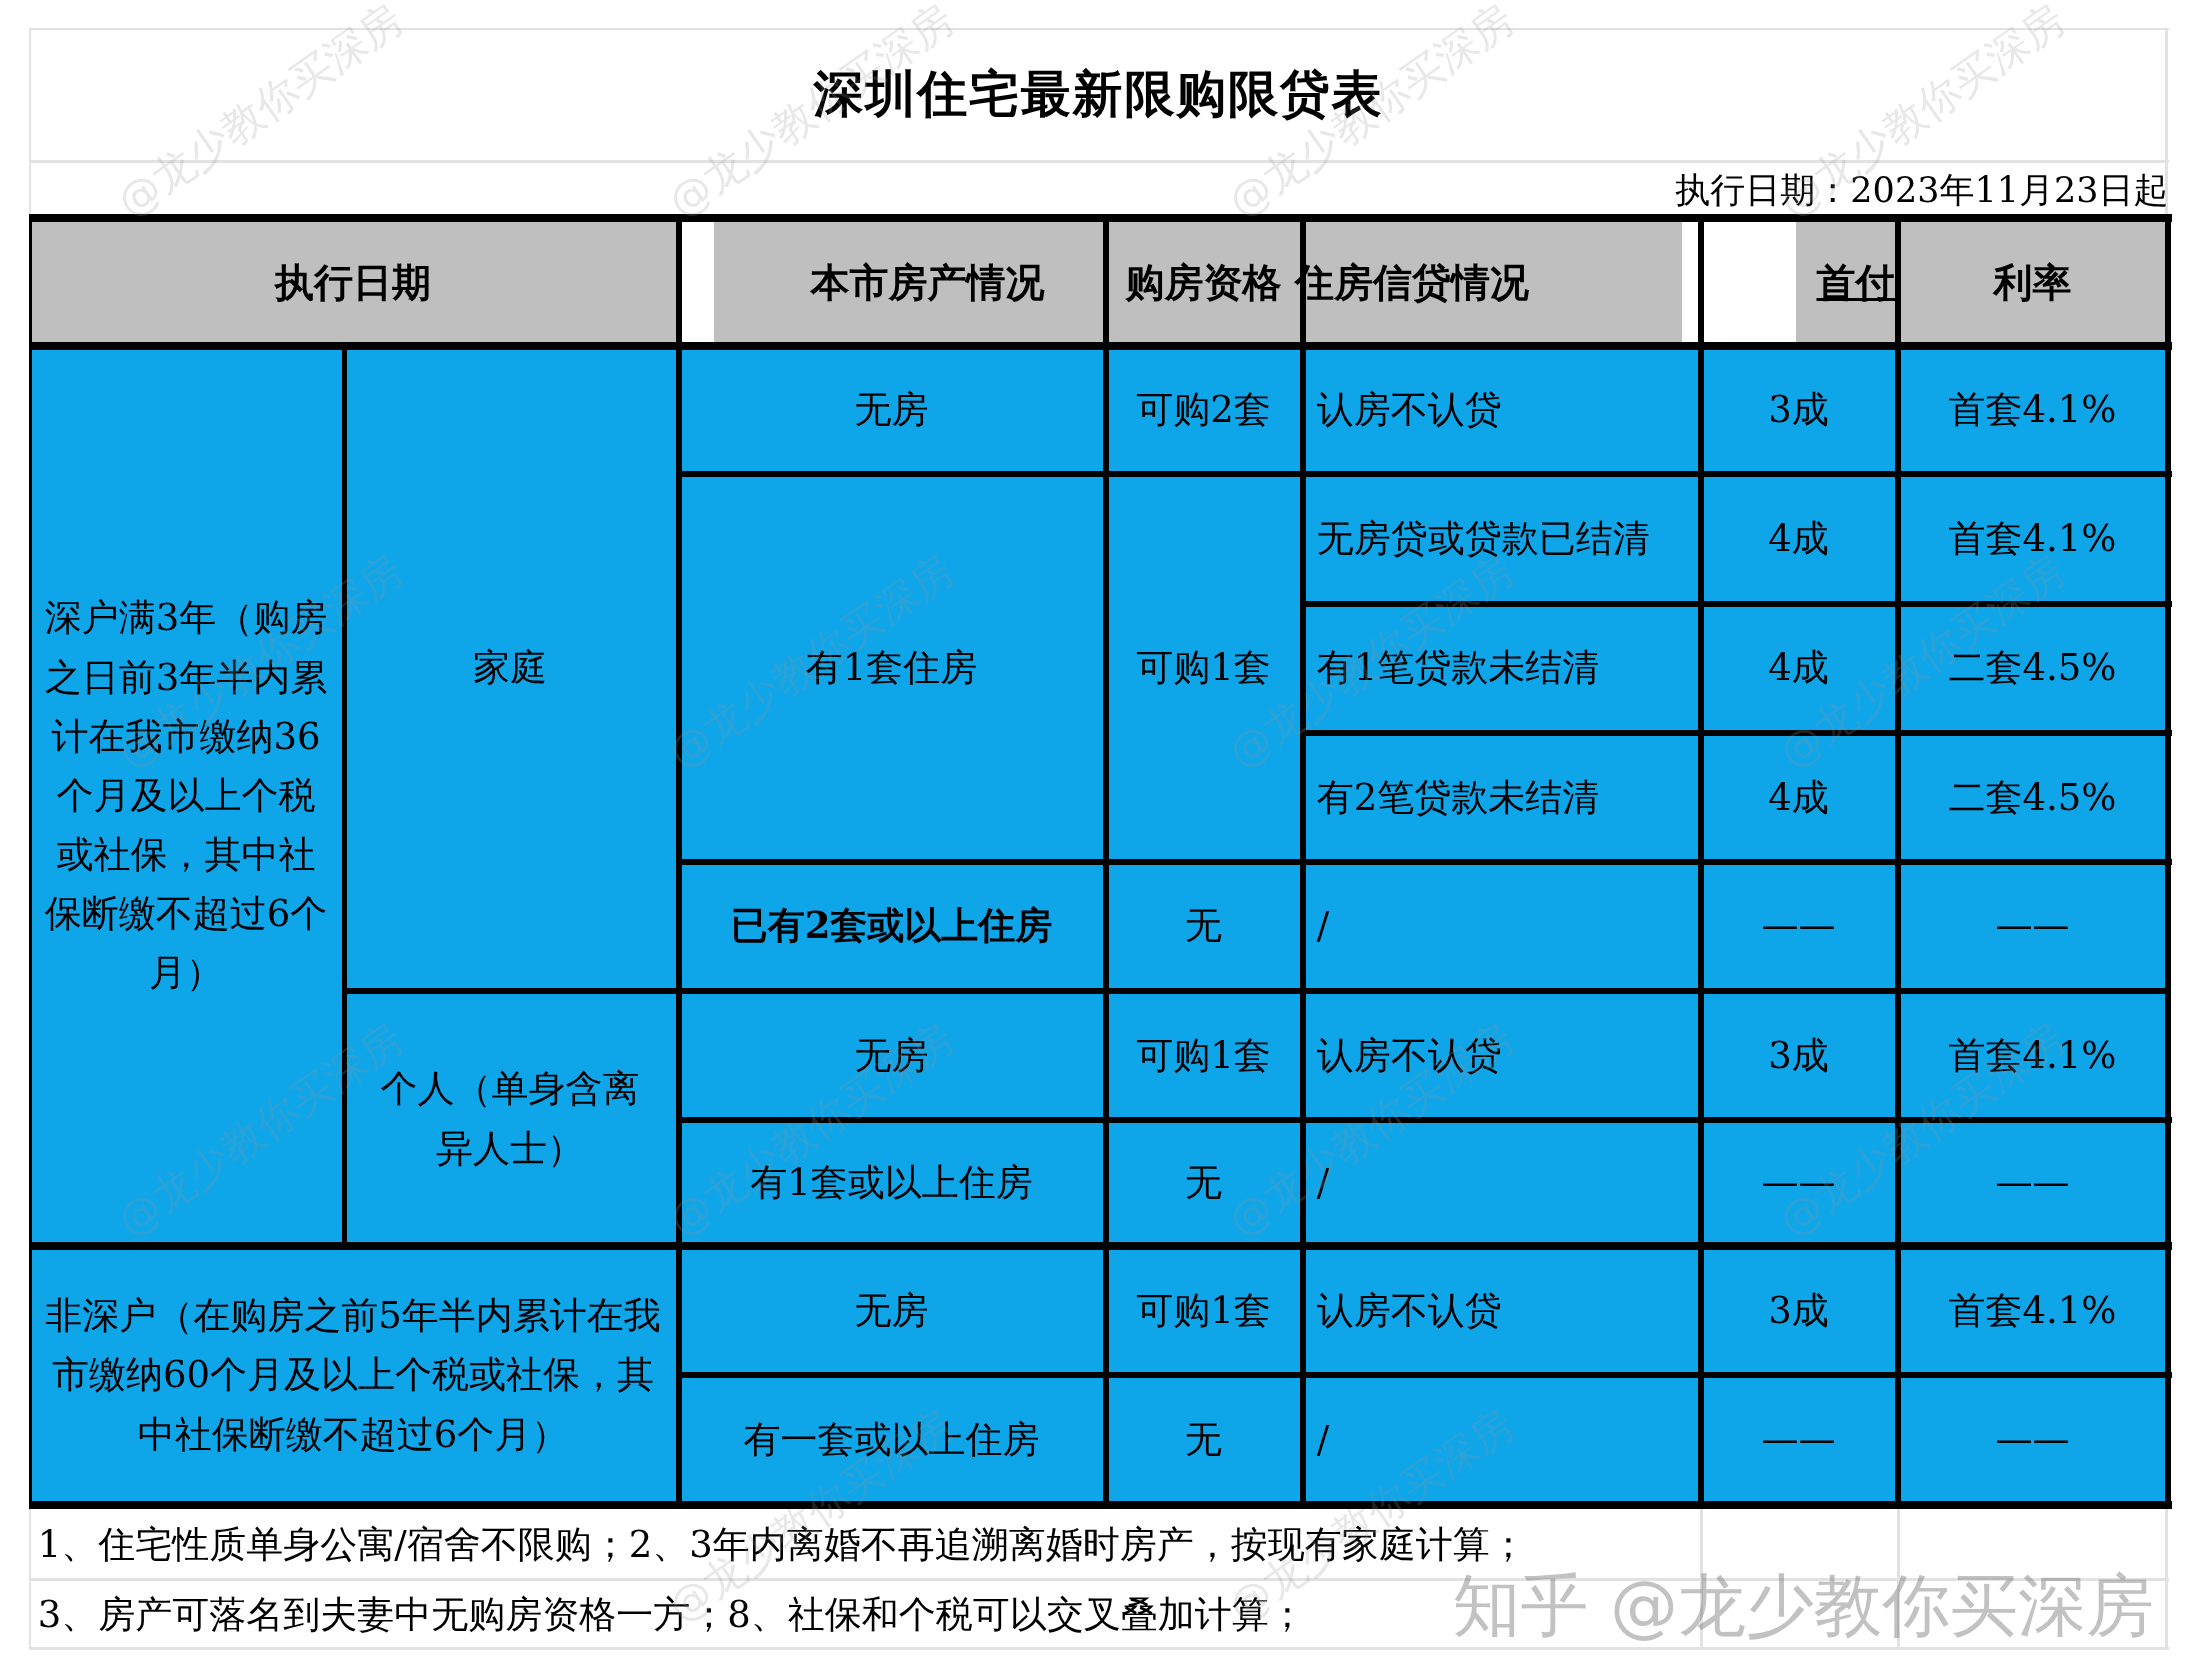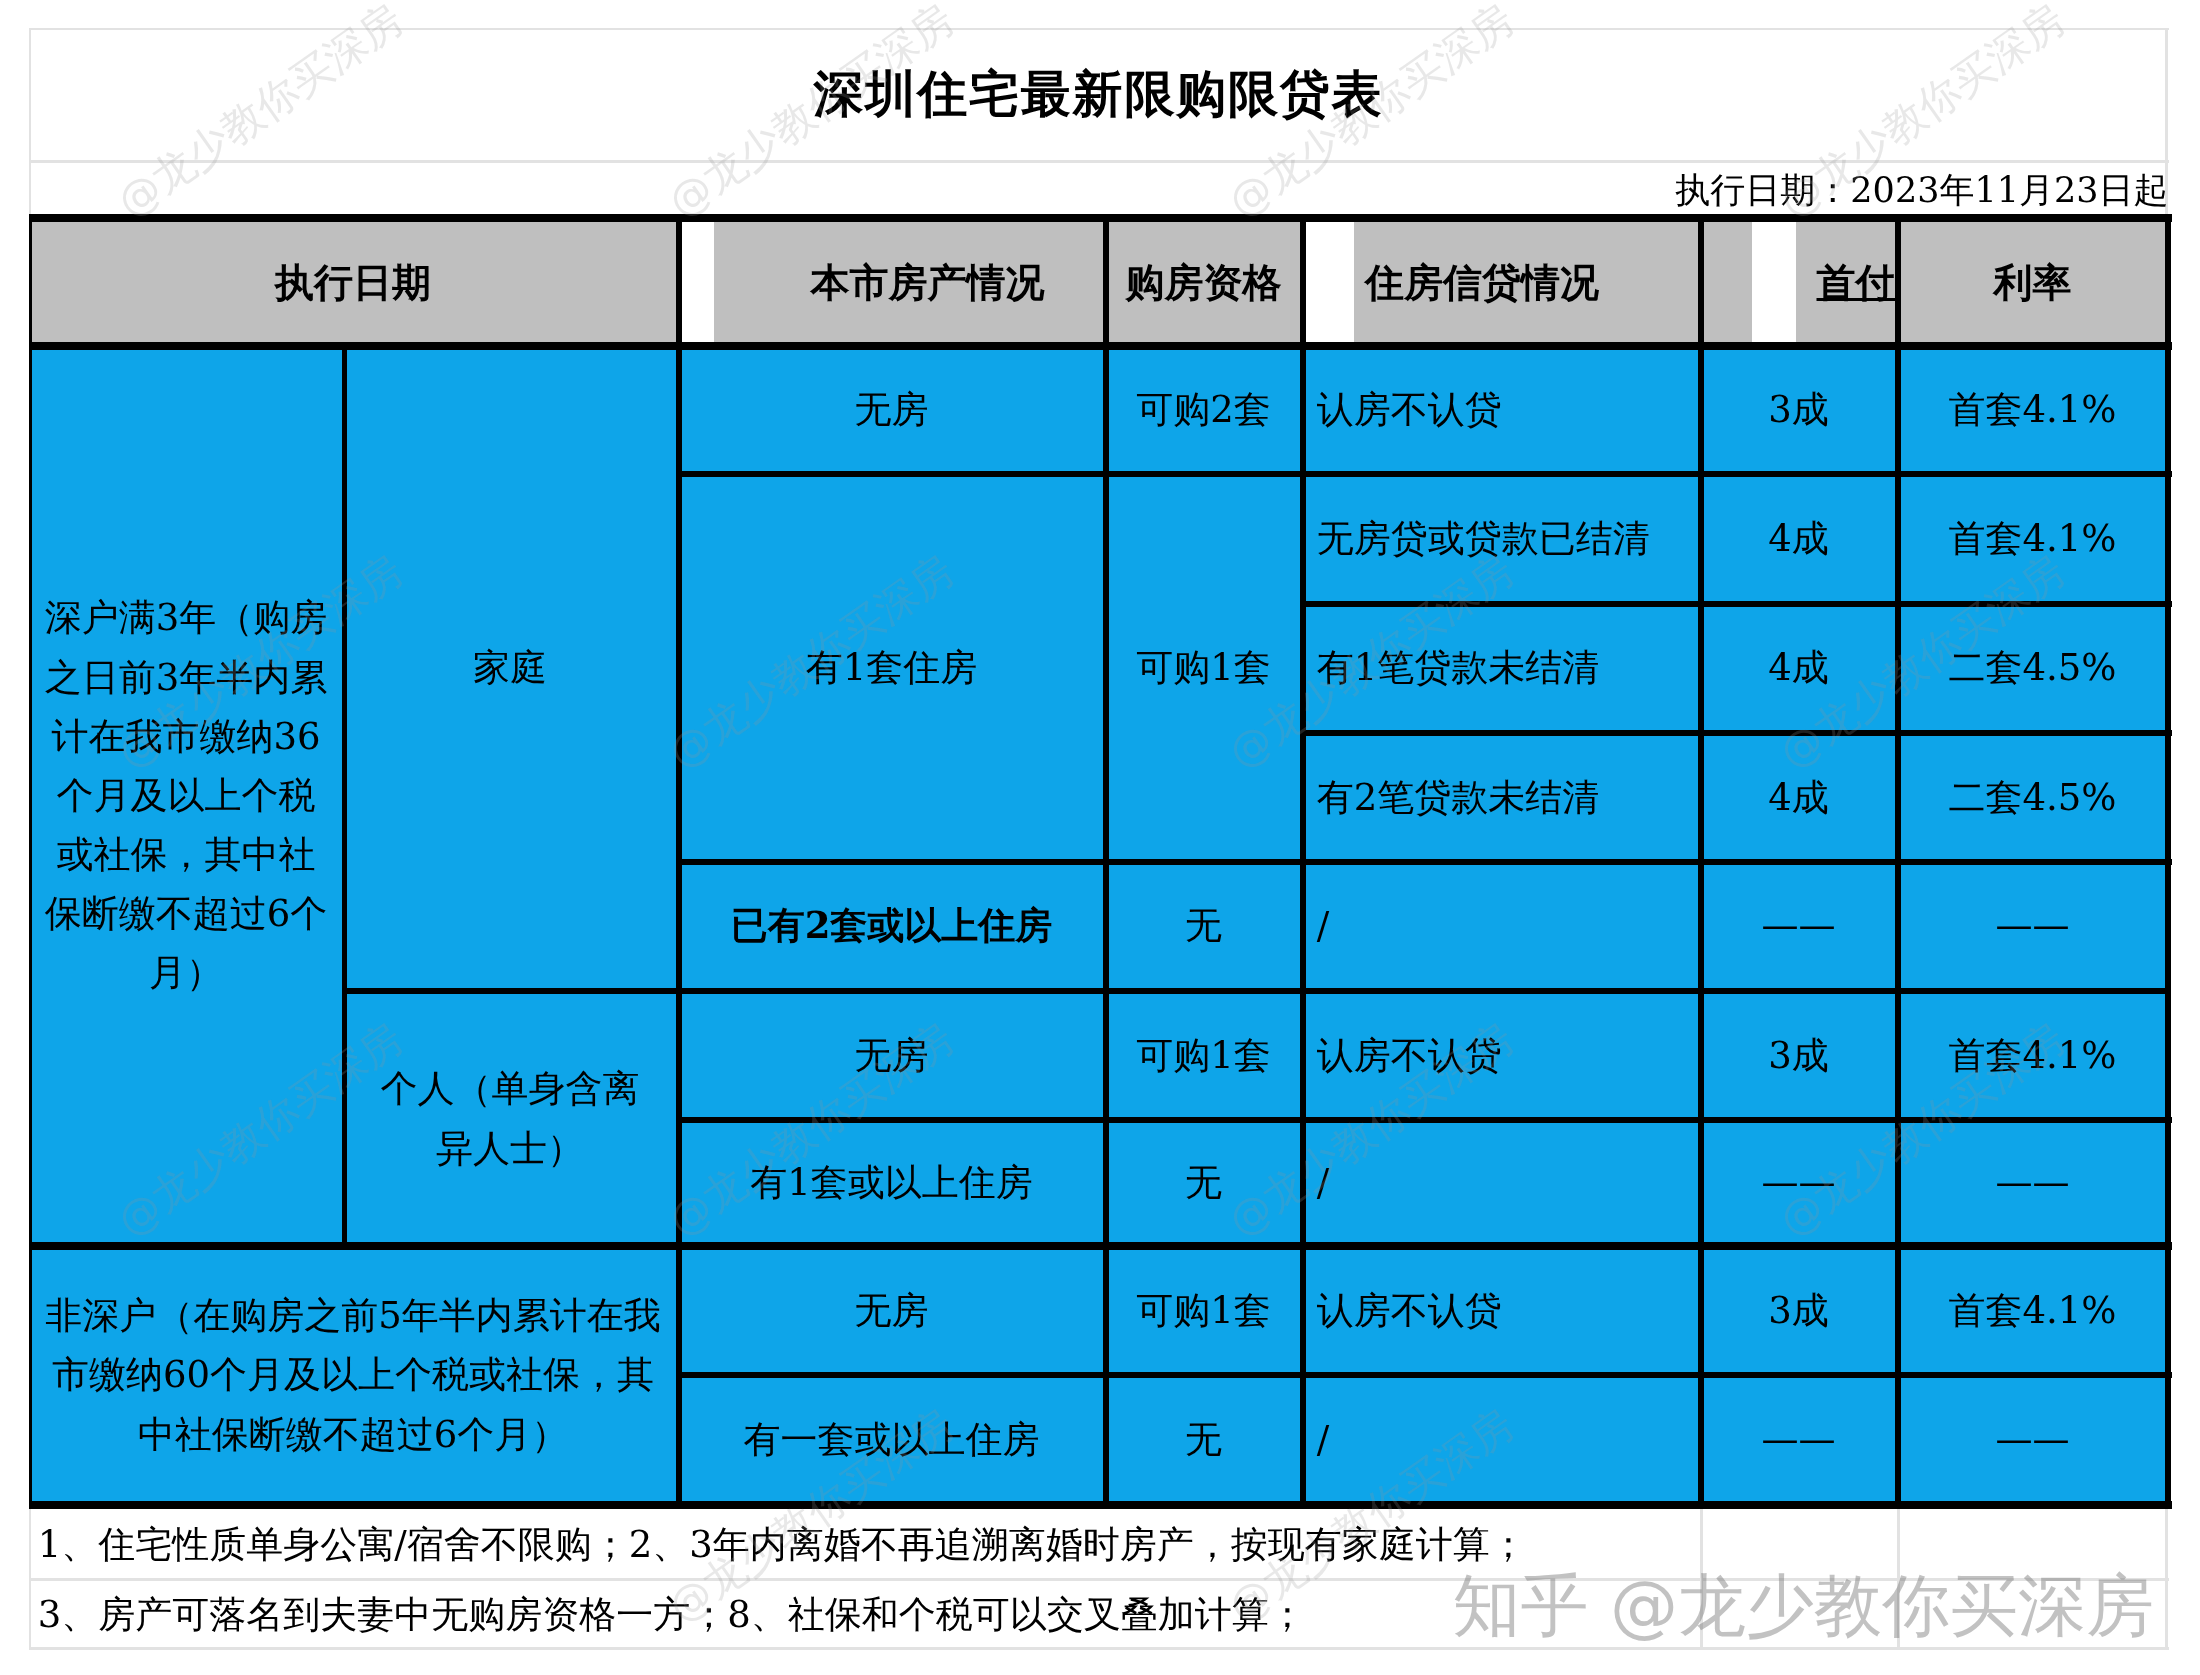--- a/index.html
+++ b/index.html
@@ -31,21 +31,21 @@
 <div class="gridline-v" style="left:2165px;top:1504px;height:145px;"></div>
 <div class="gridline-v" style="left:1700px;top:1504px;height:145px;"></div>
 <div class="gridline-v" style="left:1897px;top:1504px;height:145px;"></div>
 
 <div class="abs title">深圳住宅最新限购限贷表</div>
 <div class="abs date">执行日期：2023年11月23日起</div>
 
 <div class="cell hdr" style="left:28.5px;top:218px;width:649px;height:128px;">执行日期</div>
 <div class="cell hdr" style="left:714px;top:218px;width:427px;height:128px;">本市房产情况</div>
 <div class="cell hdr" style="left:1105px;top:218px;width:197px;height:128px;">购房资格</div>
-<div class="cell hdr left" style="left:1354px;top:218px;width:398px;height:128px;padding-left:11px;">住房信贷情况</div>
+<div class="cell hdr left" style="left:1284px;top:218px;width:398px;height:128px;padding-left:11px;">住房信贷情况</div>
 <div class="cell hdr" style="left:1796px;top:218px;width:197px;height:128px;text-decoration:underline;">首付比例</div>
 <div class="cell hdr" style="left:1897px;top:218px;width:271px;height:128px;">利率</div>
 
 <div class="cell" style="left:28.5px;top:345px;width:315px;height:901px;padding:0 11px;">深户满3年（购房之日前3年半内累计在我市缴纳36个月及以上个税或社保，其中社保断缴不超过6个月）</div>
 <div class="cell" style="left:343px;top:345px;width:334px;height:646px;">家庭</div>
 <div class="cell" style="left:343px;top:991px;width:334px;height:255px;padding:0 37px;">个人（单身含离异人士）</div>
 <div class="cell" style="left:28.5px;top:1246px;width:649px;height:258px;padding:0 13px;">非深户（在购房之前5年半内累计在我市缴纳60个月及以上个税或社保，其中社保断缴不超过6个月）</div>
 
 <div class="cell" style="left:678px;top:345px;width:427px;height:129px;">无房</div>
 <div class="cell" style="left:1105px;top:345px;width:197px;height:129px;">可购2套</div>

